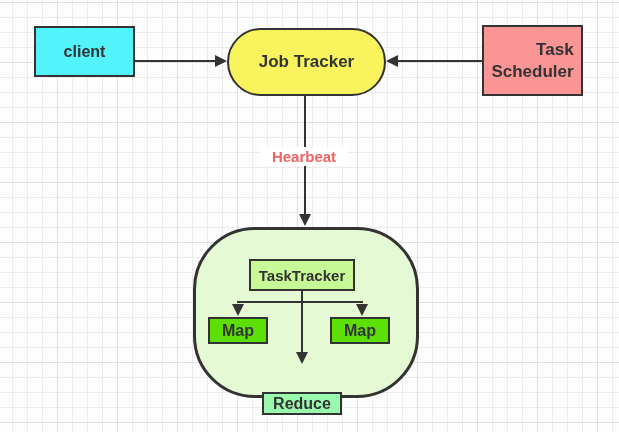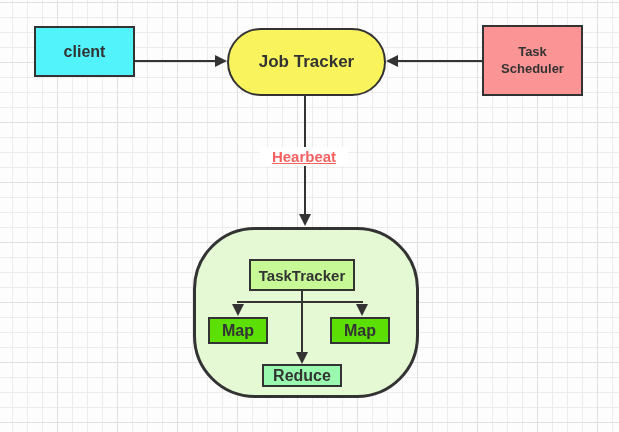--- a/index.html
+++ b/index.html
@@ -28,21 +28,21 @@
     border: 2.5px solid #333333;
     display: flex;
     align-items: center;
     justify-content: center;
     text-align: center;
     color: #333333;
     font-weight: 700;
   }
   .rect-client     { left: 34px;  top: 26px;  width: 101px; height: 51px;  font-size: 16px; }
   .pill-jobtracker { left: 227px; top: 28px;  width: 159px; height: 68px;  font-size: 17px; border-radius: 34px; }
-  .rect-scheduler  { left: 482px; top: 25px;  width: 101px; height: 71px;  font-size: 13px; line-height: 1.25; padding: 0 8px; }
+  .rect-scheduler  { left: 482px; top: 25px;  width: 101px; height: 71px;  font-size: 17px; line-height: 1.25; padding: 0 8px; text-align: right; }
   .group-tt        { left: 193px; top: 227px; width: 226px; height: 171px; border-width: 3px; border-radius: 62px; }
   .rect-tt         { left: 249px; top: 259px; width: 106px; height: 32px;  font-size: 15px; border-width: 2px; }
   .rect-map-l      { left: 208px; top: 317px; width: 60px;  height: 27px;  font-size: 16px; border-width: 2px; }
   .rect-map-r      { left: 330px; top: 317px; width: 60px;  height: 27px;  font-size: 16px; border-width: 2px; }
   .rect-reduce     { left: 262px; top: 364px; width: 80px;  height: 23px;  font-size: 16px; border-width: 2px; }
 
   .edge-line {
     position: absolute;
     background: #333333;
   }
@@ -73,21 +73,21 @@
 <div class="canvas">
 
   <div class="edge-line" style="left:135px; top:60px; width:82px; height:2px;"></div>
   <div class="arrowhead head-right" style="left:215px; top:55px;"></div>
 
   <div class="edge-line" style="left:398px; top:60px; width:84px; height:2px;"></div>
   <div class="arrowhead head-left" style="left:386px; top:55px;"></div>
 
   <div class="edge-line" style="left:304px; top:96px; width:2px; height:119px;"></div>
   <div class="arrowhead head-down" style="left:299px; top:214px;"></div>
-  <div class="edge-label" style="color: rgb(245, 97, 97); text-decoration: underline;">Hearbeat</div>
+  <div class="edge-label" style="color: rgb(245, 97, 97);">Hearbeat</div>
 
   <div class="node group-tt" style="background-color: rgb(229, 249, 212);"></div>
 
   <div class="edge-line" style="left:301px; top:286px; width:2px; height:66px;"></div>
   <div class="edge-line" style="left:237px; top:301px; width:126px; height:2px;"></div>
   <div class="arrowhead head-down" style="left:232px; top:304px;"></div>
   <div class="arrowhead head-down" style="left:356px; top:304px;"></div>
   <div class="arrowhead head-down" style="left:296px; top:352px;"></div>
 
   <div class="node rect-client" style="background-color: rgb(83, 243, 252);">
@@ -107,17 +107,17 @@
   </div>
 
   <div class="node rect-map-l" style="background-color: rgb(91, 223, 4);">
     <span>Map</span>
   </div>
 
   <div class="node rect-map-r" style="background-color: rgb(91, 223, 4);">
     <span>Map</span>
   </div>
 
-  <div class="node rect-reduce" style="background-color: rgb(153, 250, 175);">
+  <div class="node rect-reduce" style="background-color: rgb(153, 250, 175); margin-top: 28px;">
     <span>Reduce</span>
   </div>
 
 </div>
 
 </body></html>

